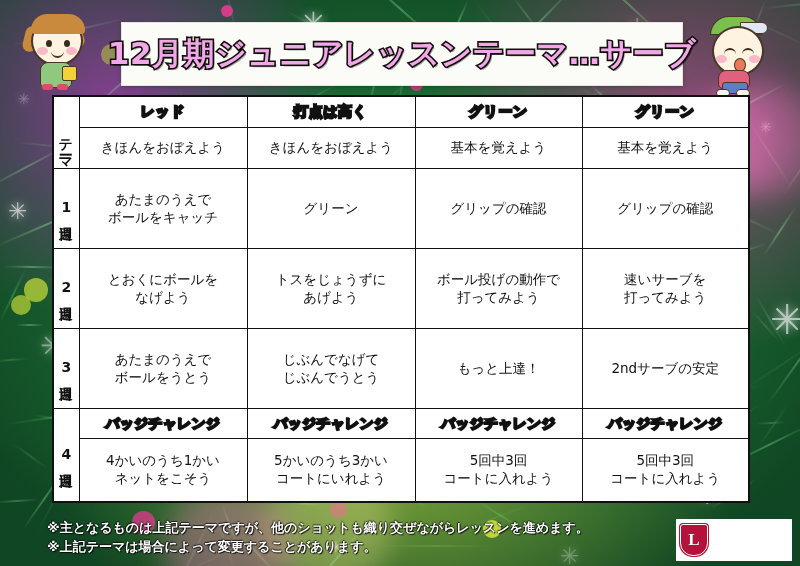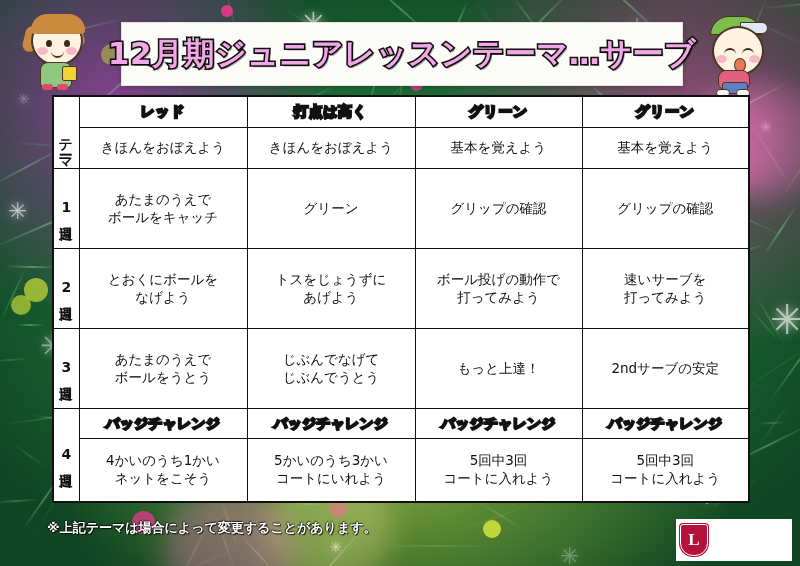--- a/index.html
+++ b/index.html
@@ -444,18 +444,19 @@
     <tr>
       <td class="w4-cell">4かいのうち1かい<br>ネットをこそう</td>
       <td class="w4-cell">5かいのうち3かい<br>コートにいれよう</td>
       <td class="w4-cell">5回中3回<br>コートに入れよう</td>
       <td class="w4-cell">5回中3回<br>コートに入れよう</td>
     </tr>
   </tbody>
 </table>
 
 <div id="notes">
+  <div>※主となるものは上記テーマですが、他のショットも織り交ぜながらレッスンを進めます。</div>
   <div>※上記テーマは場合によって変更することがあります。</div>
 </div>
 
 <div id="logo">
   <div id="shield">L</div>
 </div>
 
 </body></html>

